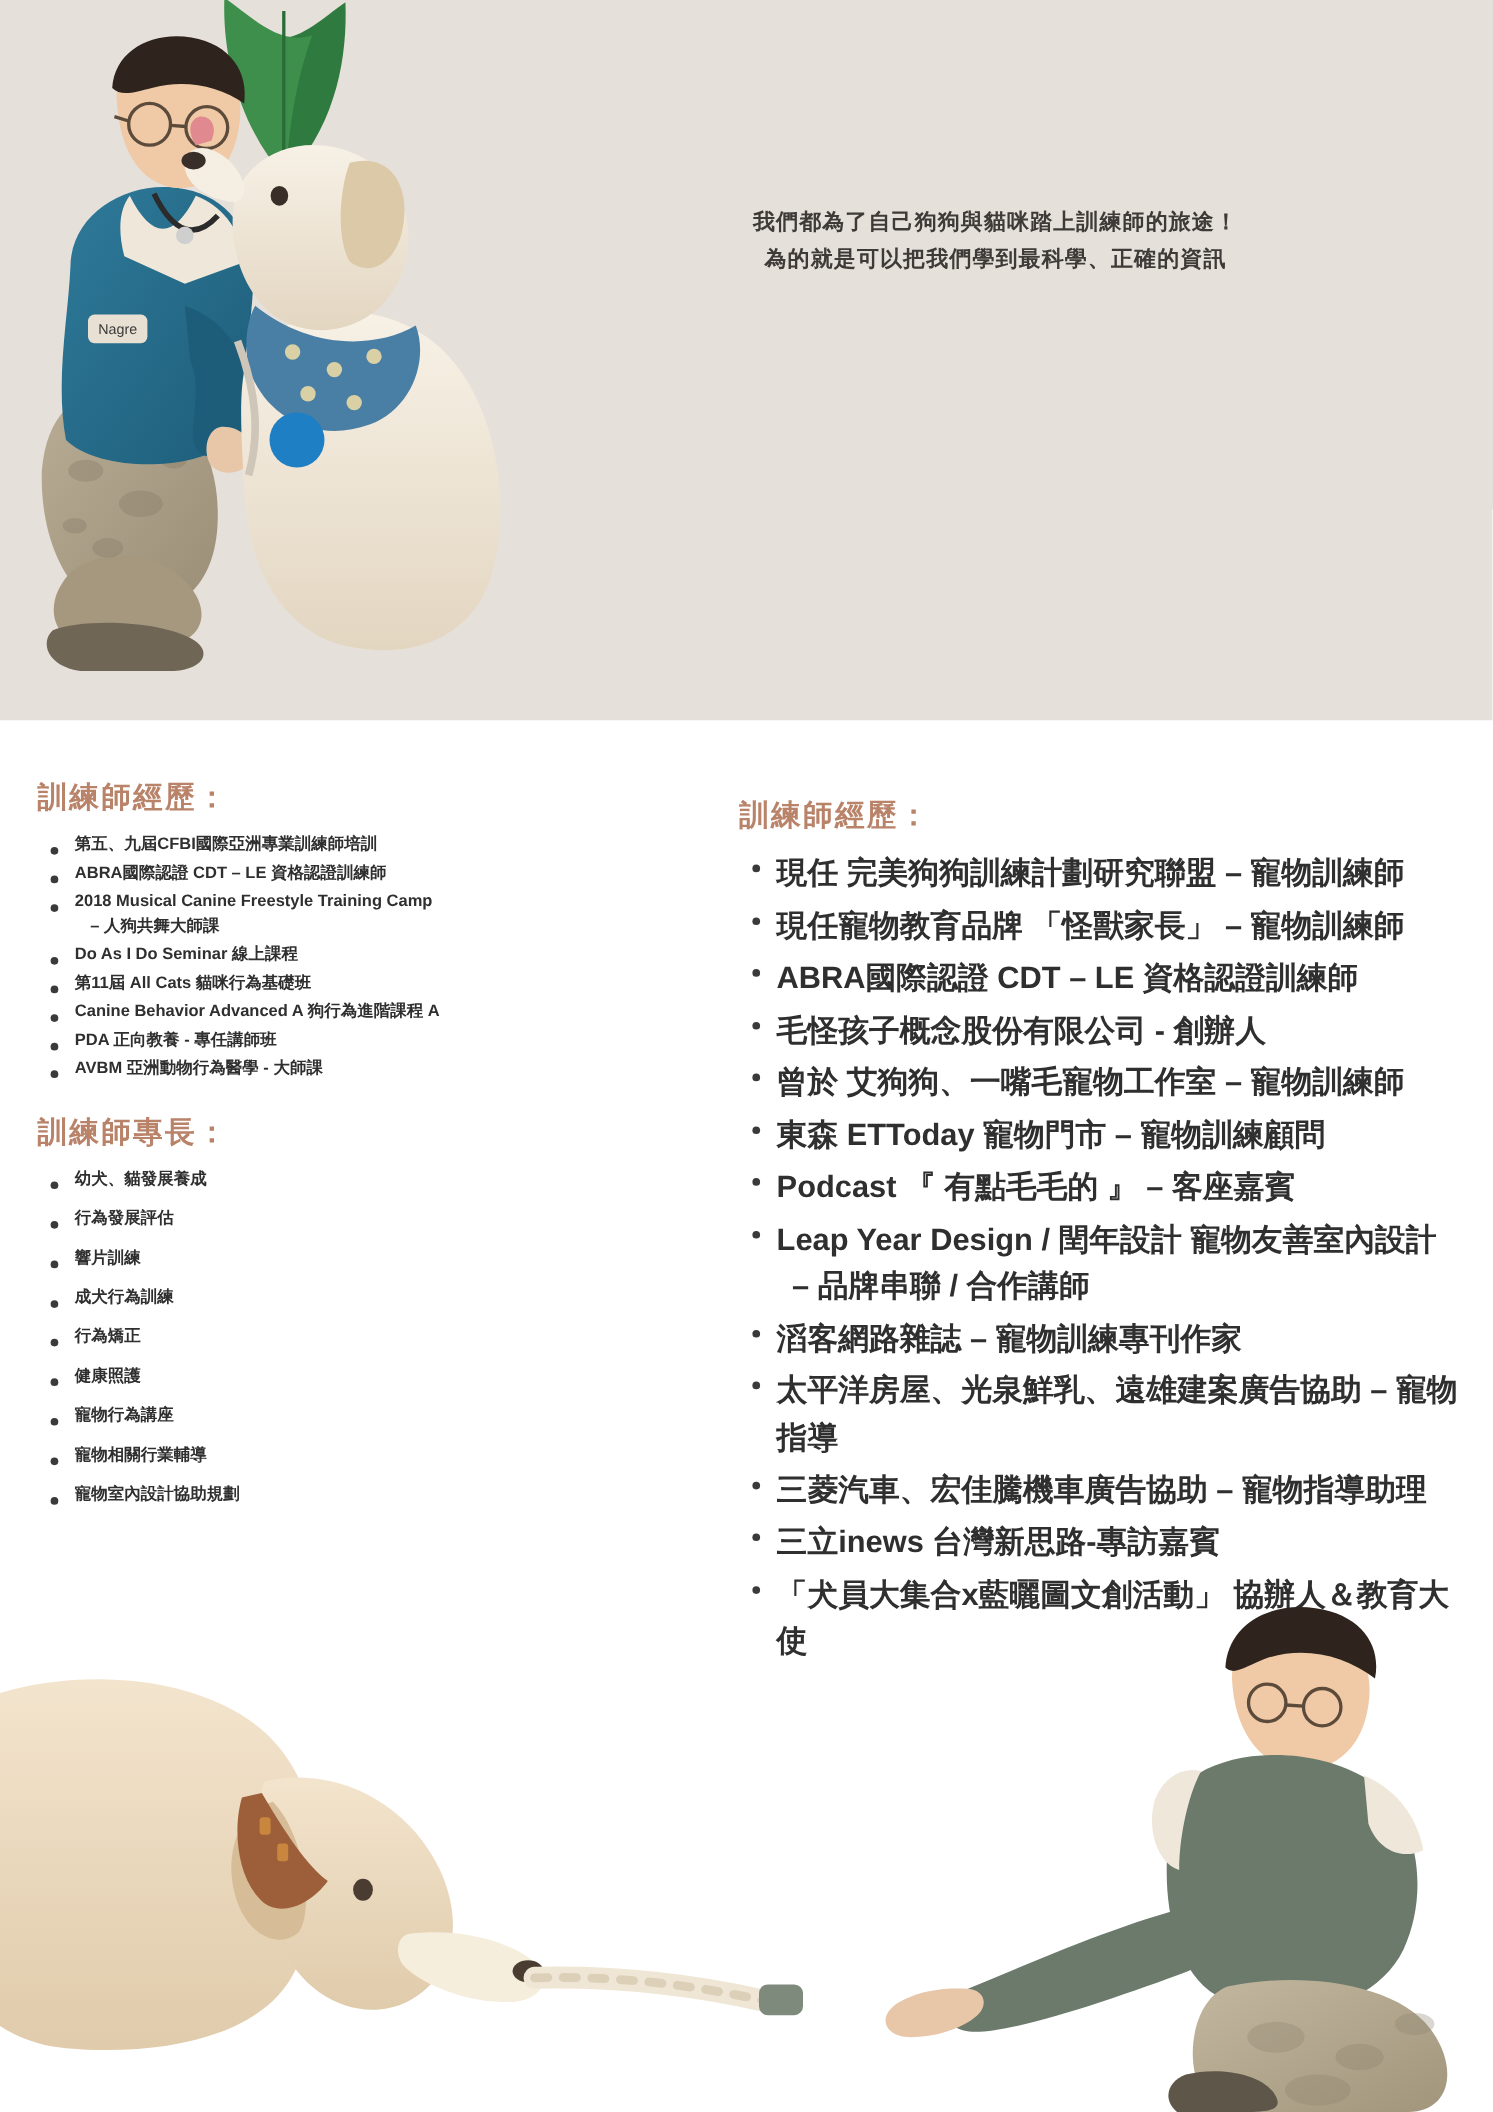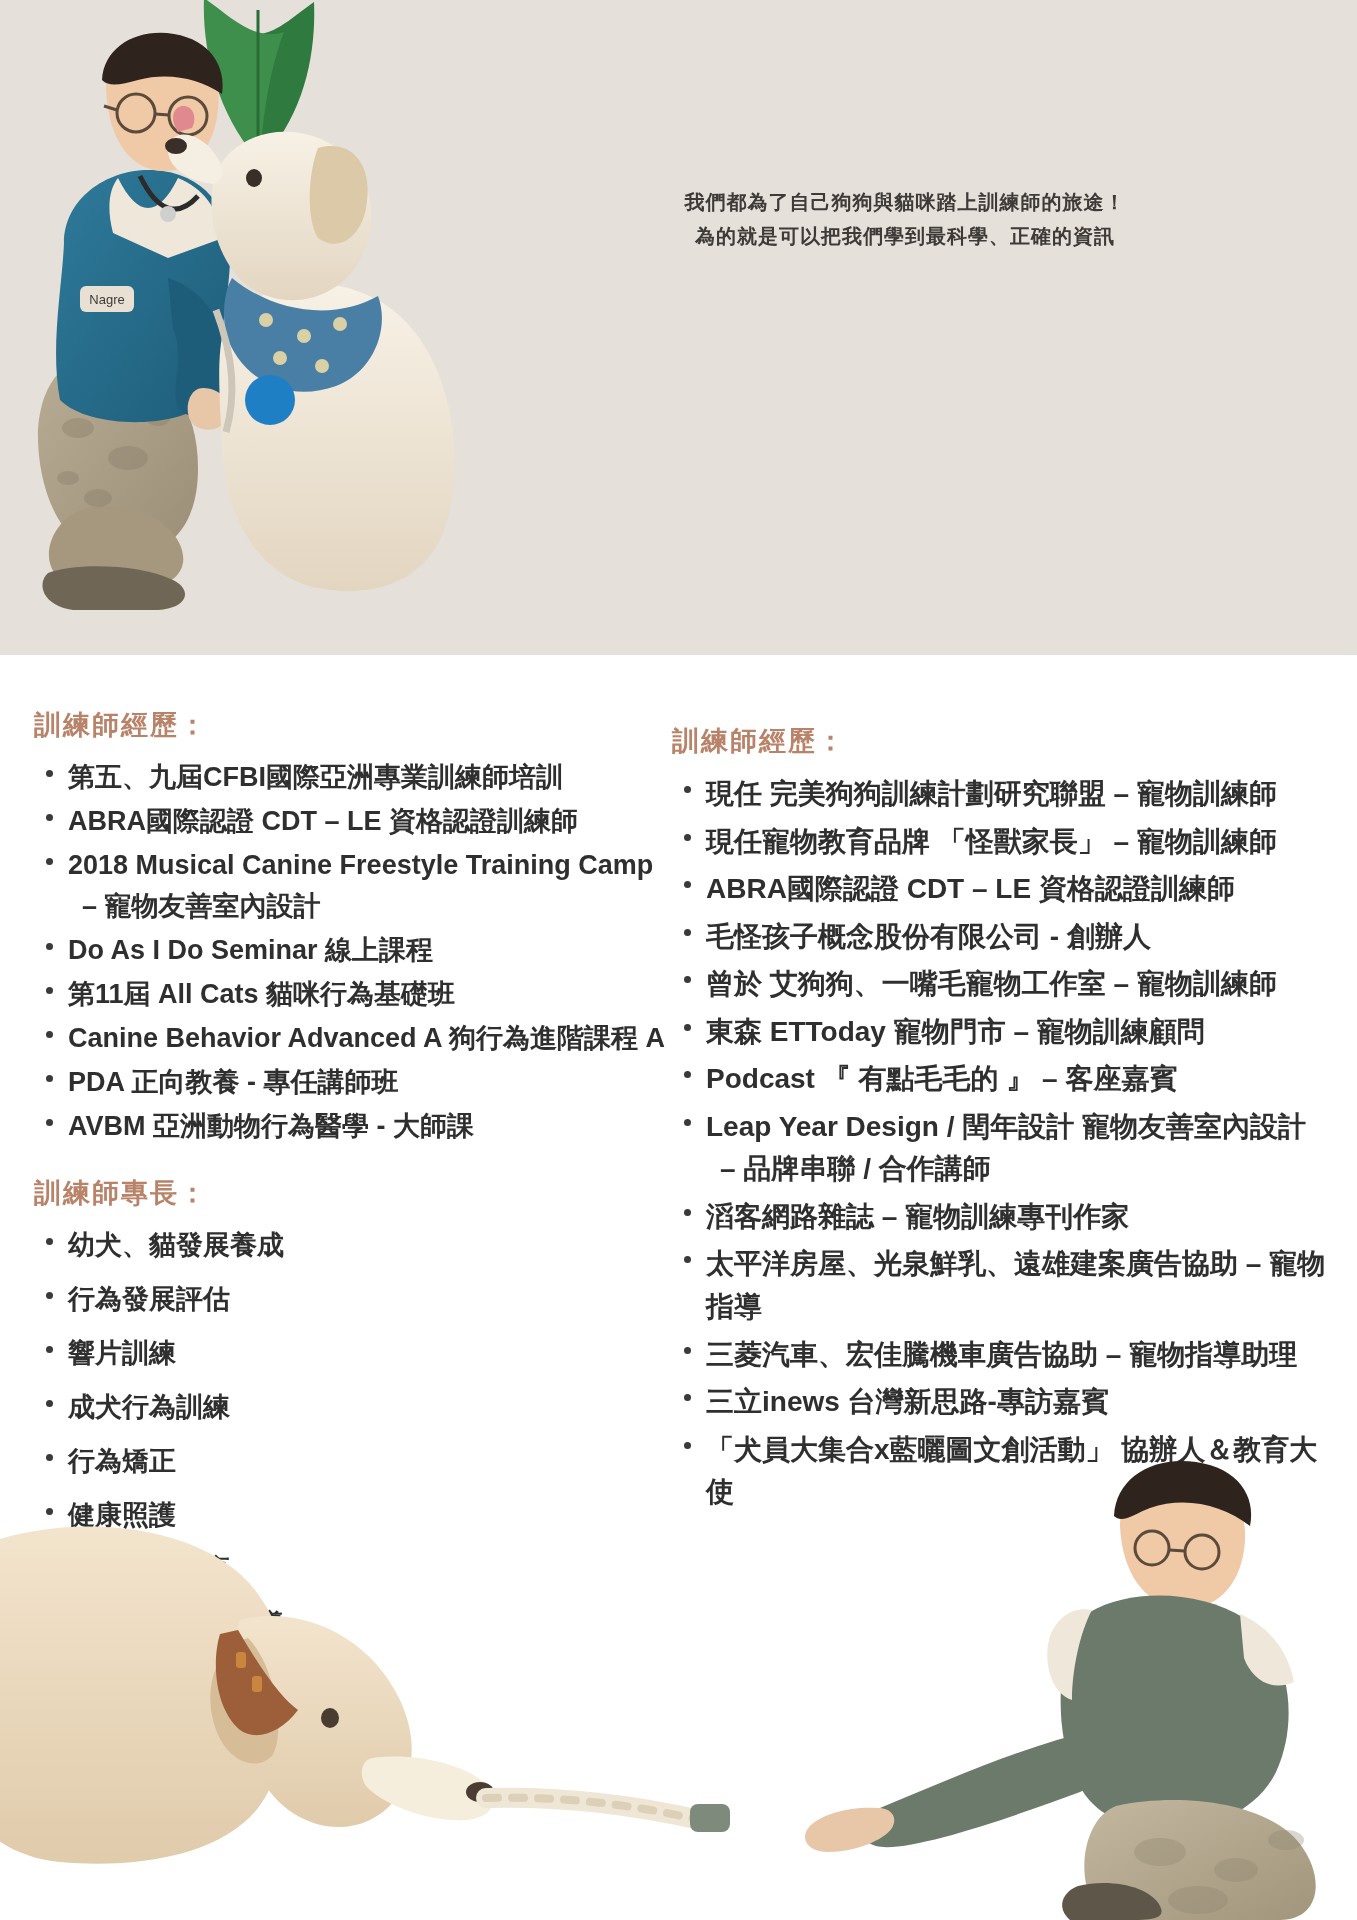--- a/index.html
+++ b/index.html
@@ -107,21 +107,21 @@
   }
   .sec-heading.second { margin-top: 28px; }
 
   ul.bullets {
     list-style: none;
     margin: 0; padding: 0;
   }
   ul.bullets li {
     position: relative;
     padding-left: 34px;
-    font-size: 27px;
+    font-size: 15px;
     font-weight: bold;
     line-height: 1.52;
     color: #2f2f2f;
     margin-bottom: 3px;
   }
   ul.bullets li::before {
     content: "";
     position: absolute;
     left: 12px; top: 13px;
     width: 7px; height: 7px;
@@ -304,21 +304,21 @@
     </svg>
   </div>
 
   <div class="col-left">
     <h2 class="sec-heading">訓練師經歷：</h2>
     <ul class="bullets">
       <li>第五、九屆CFBI國際亞洲專業訓練師培訓</li>
       <li>ABRA國際認證 CDT – LE 資格認證訓練師</li>
       <li>
         <span>2018 Musical Canine Freestyle Training Camp</span>
-        <span class="sub-line">– 寵物友善室內設計</span>
+        <span class="sub-line">– 人狗共舞大師課</span>
       </li>
       <li>Do As I Do Seminar 線上課程</li>
       <li>第11屆 All Cats 貓咪行為基礎班</li>
       <li>Canine Behavior Advanced A 狗行為進階課程 A</li>
       <li>PDA 正向教養 - 專任講師班</li>
       <li>AVBM 亞洲動物行為醫學 - 大師課</li>
     </ul>
 
     <h2 class="sec-heading second">訓練師專長：</h2>
     <ul class="bullets spaced">

